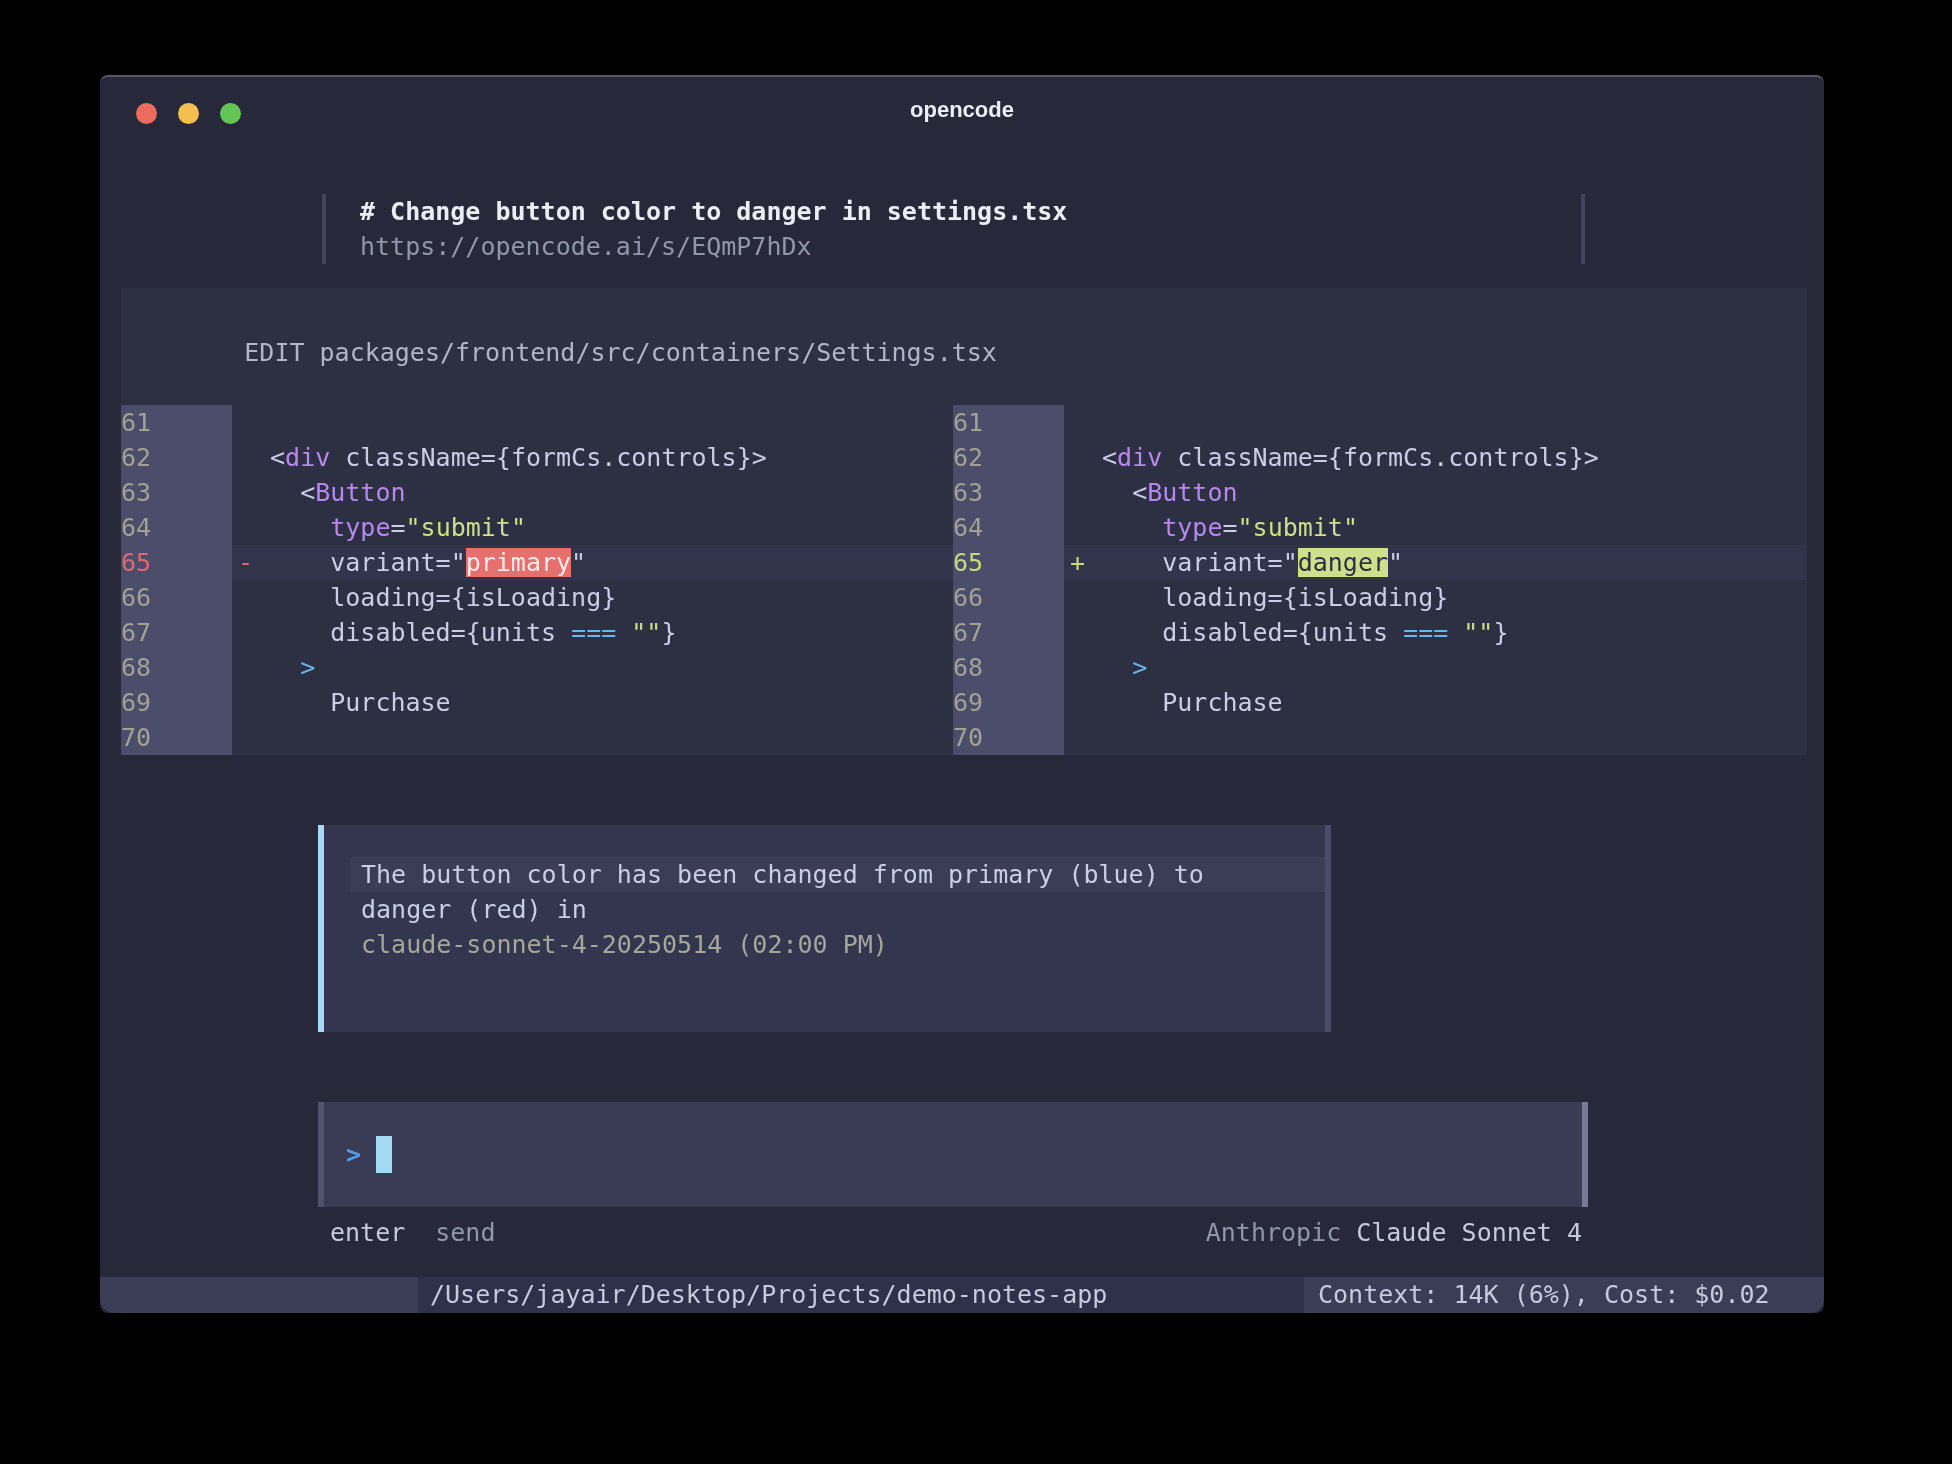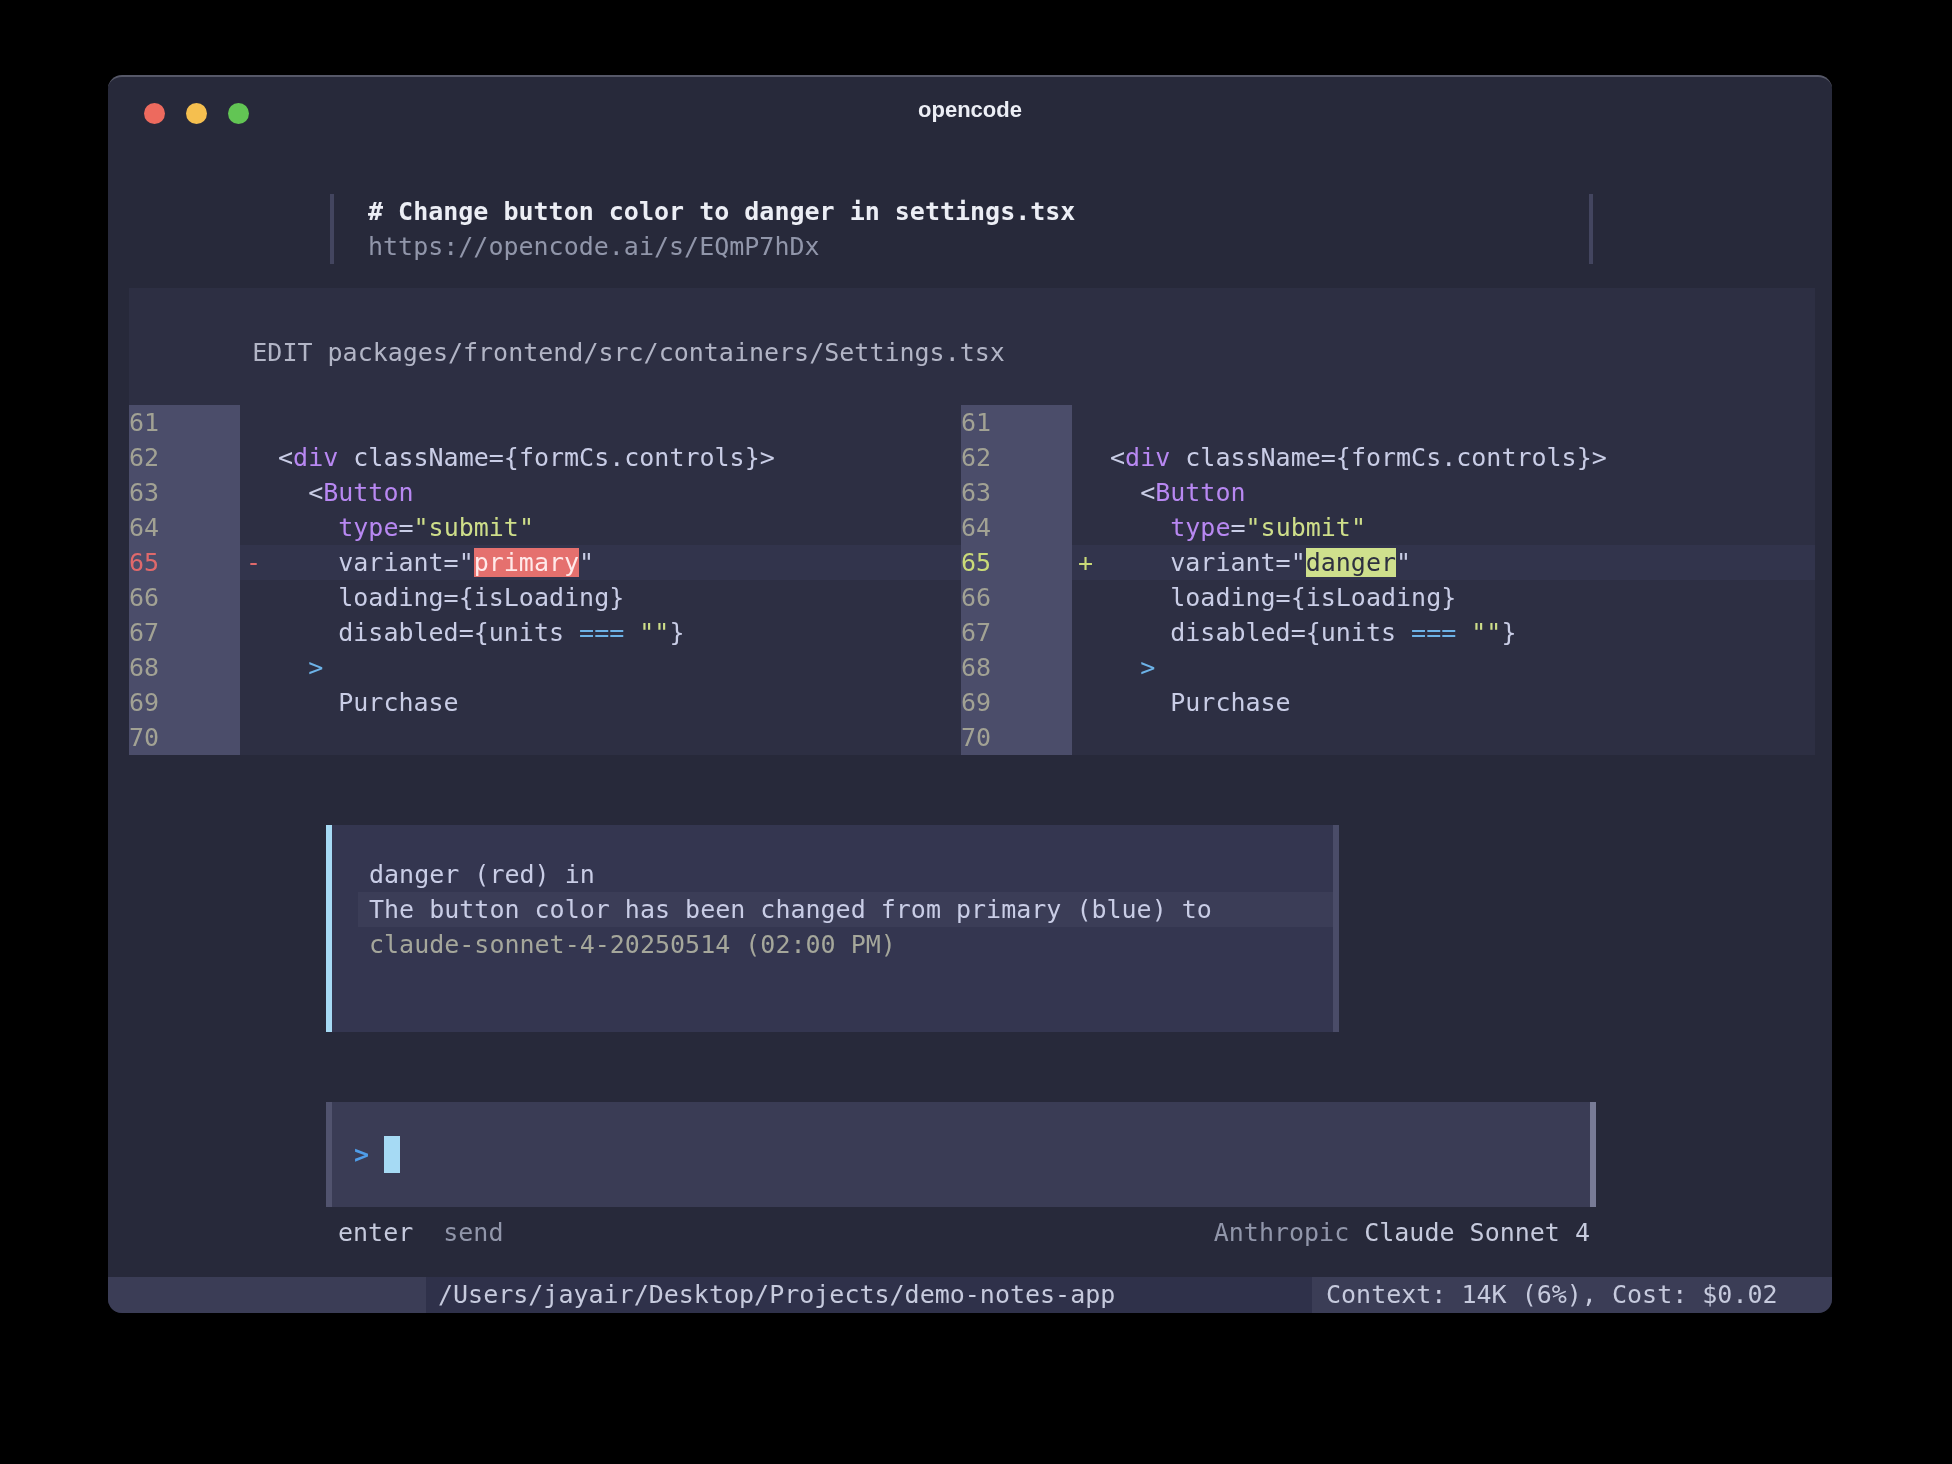--- a/index.html
+++ b/index.html
@@ -1,22 +1,22 @@
 <!DOCTYPE html>
 <html style="--page_bg: #000000; --window_bg: #27293a; --panel_bg: #2d2f43; --gutter_bg: #4b4d6a; --linenum: #a2a294; --code_fg: #c9cde6; --purple: #b888f2; --green: #cede8a; --cyan: #6db3e8; --red: #e0696b; --add_fg: #cada78; --del_hl_bg: #e5706e; --del_hl_fg: #ffe9e9; --add_hl_bg: #cfe08d; --add_hl_fg: #2e3040; --row_hl: #32344c; --msg_bg: #343650; --msg_strip: #3b3d57; --msg_accent: #a6daf4; --bar_gray: #4a4c68; --bar_dim: #43455f; --input_bg: #3a3c55; --input_bar: #51536e; --input_bar_r: #787b96; --prompt_blue: #4f9de8; --cursor: #a6daf4; --text_bright: #eceef5; --text_light: #c6cadd; --text_dim: #9196aa; --text_muted: #b2b5c6; --meta: #a5a79b; --status_seg: #3b3d56; --status_mid: #2f314a; --traffic_red: #ed6a5e; --traffic_yellow: #f5bf4f; --traffic_green: #62c554;"><head>
 <meta charset="utf-8">
 <style>
   :root{
     
   }
   html,body{margin:0;padding:0;background:var(--page_bg,#000);width:1952px;height:1464px;overflow:hidden;}
   .mono{font-family:"DejaVu Sans Mono",monospace;}
   .window{
-    position:absolute;left:108px;top:75px;width:1724px;height:1238px;
-    background:var(--window_bg);border-radius:14px;border-top:2px solid #565868;
+    position:absolute;left:100px;top:75px;width:1724px;height:1238px;
+    background:var(--window_bg);border-radius:8px;border-top:2px solid #565868;
     box-sizing:border-box;font-family:"DejaVu Sans Mono",monospace;font-size:25px;color:var(--code_fg);
   }
   
   .titlebar{position:absolute;left:0;top:0;width:100%;height:64px;}
   .lights{position:absolute;left:36px;top:26px;display:flex;gap:21px;}
   .light{width:21px;height:21px;border-radius:50%;}
   .light.r{background:var(--traffic_red);}
   .light.y{background:var(--traffic_yellow);}
   .light.g{background:var(--traffic_green);}
   .wtitle{position:absolute;left:0;right:0;top:20px;text-align:center;
@@ -204,22 +204,22 @@
             <span class="num">70</span>
             <span class="sign"></span>
             <span class="code"></span>
           </div>
         </div>
     </div>
   </div>
 
   <div class="msg-accent"></div>
   <div class="msg-box">
+    <div class="msg-line hl-full">The button color has been changed from primary (blue) to</div>
     <div class="msg-line">danger (red) in</div>
-    <div class="msg-line hl-full">The button color has been changed from primary (blue) to</div>
     <div class="msg-meta">claude-sonnet-4-20250514 (02:00 PM)</div>
   </div>
   <div class="msg-bar-right"></div>
 
   <div class="input-bar-left"></div>
   <div class="input-box">
     <span class="prompt-char">&gt;</span>
     <span class="cursor"></span>
   </div>
   <div class="input-bar-right"></div>

